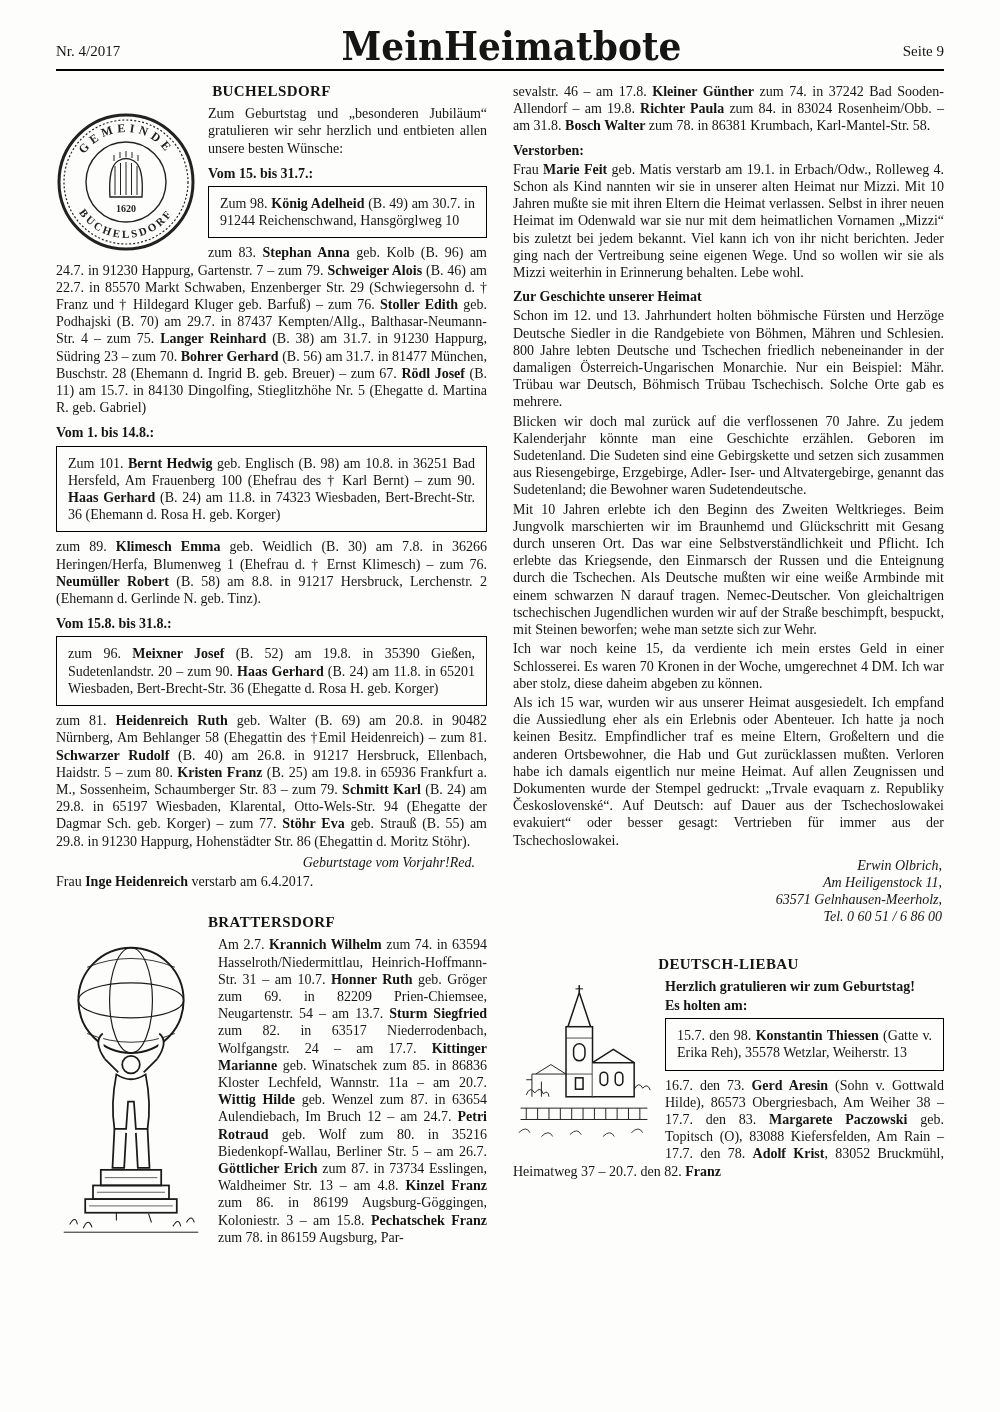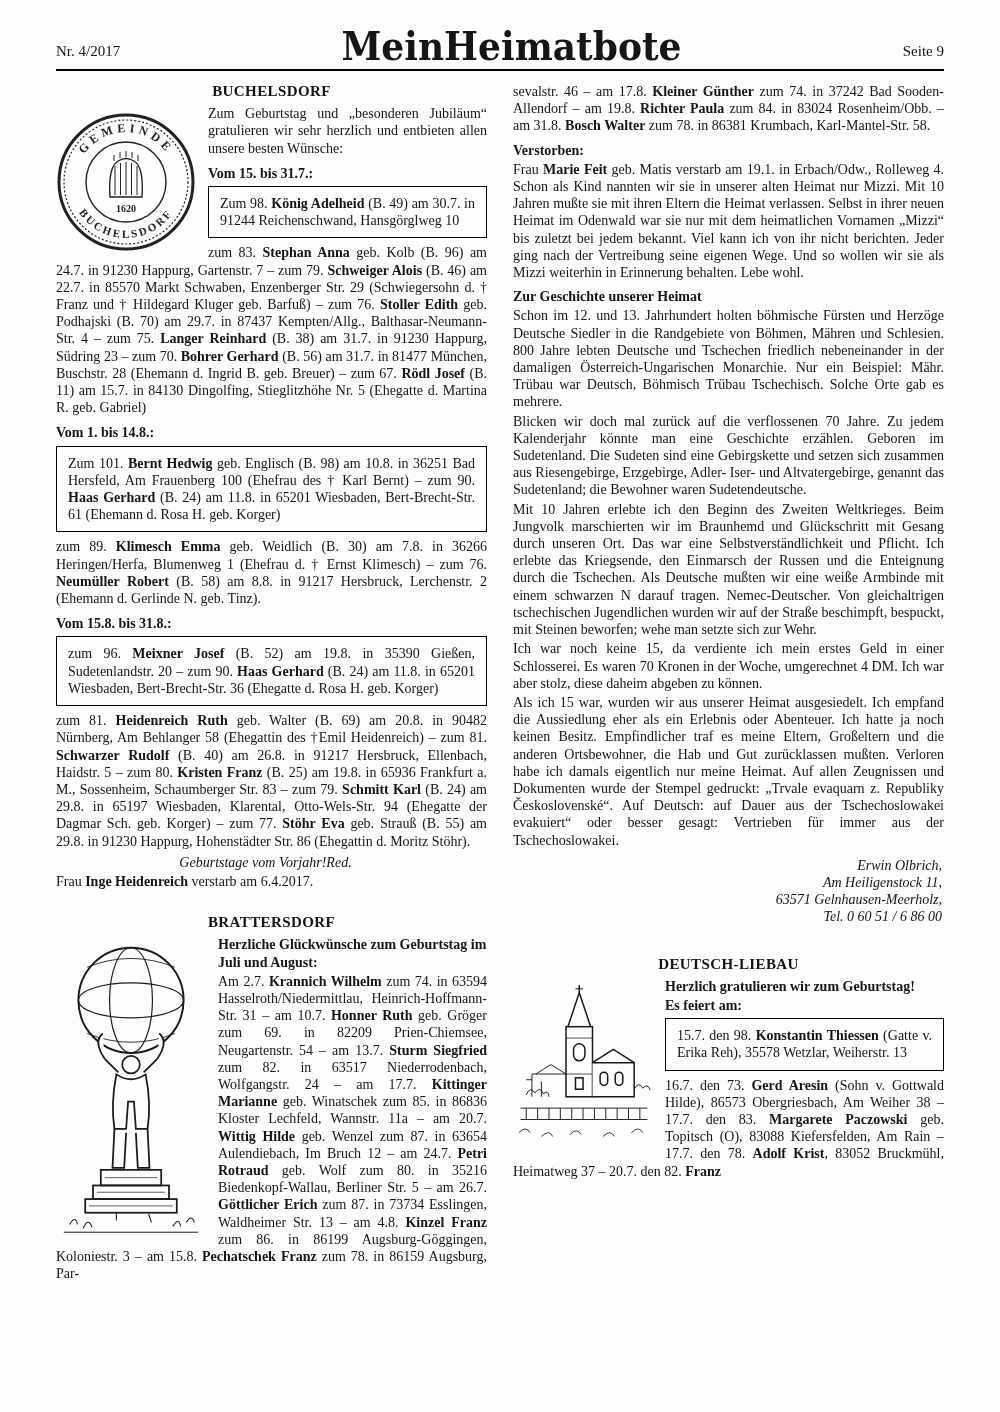--- a/index.html
+++ b/index.html
@@ -19,21 +19,21 @@
   .col{width:431px;font-size:14px;line-height:17.2px;text-align:justify;}
   h3{font-size:15px;font-weight:700;text-align:center;margin:0 0 5px 0;letter-spacing:0.4px;}
   p{margin:0 0 2px 0;}
   .b{font-weight:700;}
   .sub{font-weight:700;margin-top:8px;text-align:left;}
   .box{border:1.3px solid #000;padding:3px 6px;margin:4px 0 6px 0;overflow:hidden;}
   .box p{margin:5px;}
   .seal{float:left;width:140px;height:150px;margin:2px 12px 4px 0;}
   .statue{float:left;width:150px;height:302px;margin:2px 12px 2px 0;}
   .church{float:left;width:142px;height:168px;margin:4px 10px 2px 0;}
-  .note-row{display:flex;justify-content:center;font-style:italic;margin:4px 12px 2px 0;}
+  .note-row{display:flex;justify-content:flex-end;font-style:italic;margin:4px 12px 2px 0;}
   .sig{text-align:right;font-style:italic;margin:8px 2px 0 0;line-height:17.2px;}
   .sect2{margin-top:24px;}
   .sect3{margin-top:30px;}
   .blockgap{margin-top:7px;}
   svg text{font-family:"Liberation Serif", serif;}
 </style>
 </head>
 <body>
 
 <div class="page">
@@ -80,21 +80,21 @@
 
         <p>Zum Geburtstag und „besonderen Jubiläum“ gratulieren wir sehr herzlich und entbieten allen unsere besten Wünsche:</p>
         <p class="sub">Vom 15. bis 31.7.:</p>
         <div class="box">
           <p><span>Zum 98. </span><span class="b">König Adelheid</span><span> (B. 49) am 30.7. in 91244 Reichenschwand, Hansgörglweg 10</span></p>
         </div>
         <p><span>zum 83. </span><span class="b">Stephan Anna</span><span> geb. Kolb (B. 96) am 24.7. in 91230 Happurg, Gartenstr. 7 – zum 79. </span><span class="b">Schweiger Alois</span><span> (B. 46) am 22.7. in 85570 Markt Schwaben, Enzenberger Str. 29 (Schwiegersohn d. † Franz und † Hildegard Kluger geb. Barfuß) – zum 76. </span><span class="b">Stoller Edith</span><span> geb. Podhajski (B. 70) am 29.7. in 87437 Kempten/Allg., Balthasar-Neumann-Str. 4 – zum 75. </span><span class="b">Langer Reinhard</span><span> (B. 38) am 31.7. in 91230 Happurg, Südring 23 – zum 70. </span><span class="b">Bohrer Gerhard</span><span> (B. 56) am 31.7. in 81477 München, Buschstr. 28 (Ehemann d. Ingrid B. geb. Breuer) – zum 67. </span><span class="b">Rödl Josef</span><span> (B. 11) am 15.7. in 84130 Dingolfing, Stieglitzhöhe Nr. 5 (Ehegatte d. Martina R. geb. Gabriel)</span></p>
 
         <p class="sub">Vom 1. bis 14.8.:</p>
         <div class="box">
-          <p><span>Zum 101. </span><span class="b">Bernt Hedwig</span><span> geb. Englisch (B. 98) am 10.8. in 36251 Bad Hersfeld, Am Frauenberg 100 (Ehefrau des † Karl Bernt) – zum 90. </span><span class="b">Haas Gerhard</span><span> (B. 24) am 11.8. in 65201 Wiesbaden, Bert-Brecht-Str. 61 (Ehemann d. Rosa H. geb. Korger)</span></p>
+          <p><span>Zum 101. </span><span class="b">Bernt Hedwig</span><span> geb. Englisch (B. 98) am 10.8. in 36251 Bad Hersfeld, Am Frauenberg 100 (Ehefrau des † Karl Bernt) – zum 90. </span><span class="b">Haas Gerhard</span><span> (B. 24) am 11.8. in 74323 Wiesbaden, Bert-Brecht-Str. 36 (Ehemann d. Rosa H. geb. Korger)</span></p>
         </div>
         <p><span>zum 89. </span><span class="b">Klimesch Emma</span><span> geb. Weidlich (B. 30) am 7.8. in 36266 Heringen/Herfa, Blumenweg 1 (Ehefrau d. † Ernst Klimesch) – zum 76. </span><span class="b">Neumüller Robert</span><span> (B. 58) am 8.8. in 91217 Hersbruck, Lerchenstr. 2 (Ehemann d. Gerlinde N. geb. Tinz).</span></p>
 
         <p class="sub">Vom 15.8. bis 31.8.:</p>
         <div class="box">
           <p><span>zum 96. </span><span class="b">Meixner Josef</span><span> (B. 52) am 19.8. in 35390 Gießen, Sudetenlandstr. 20 – zum 90. </span><span class="b">Haas Gerhard</span><span> (B. 24) am 11.8. in 65201 Wiesbaden, Bert-Brecht-Str. 36 (Ehegatte d. Rosa H. geb. Korger)</span></p>
         </div>
         <p><span>zum 81. </span><span class="b">Heidenreich Ruth</span><span> geb. Walter (B. 69) am 20.8. in 90482 Nürnberg, Am Behlanger 58 (Ehegattin des †Emil Heidenreich) – zum 81. </span><span class="b">Schwarzer Rudolf</span><span> (B. 40) am 26.8. in 91217 Hersbruck, Ellenbach, Haidstr. 5 – zum 80. </span><span class="b">Kristen Franz</span><span> (B. 25) am 19.8. in 65936 Frankfurt a. M., Sossenheim, Schaumberger Str. 83 – zum 79. </span><span class="b">Schmitt Karl</span><span> (B. 24) am 29.8. in 65197 Wiesbaden, Klarental, Otto-Wels-Str. 94 (Ehegatte der Dagmar Sch. geb. Korger) – zum 77. </span><span class="b">Stöhr Eva</span><span> geb. Strauß (B. 55) am 29.8. in 91230 Happurg, Hohenstädter Str. 86 (Ehegattin d. Moritz Stöhr).</span></p>
 
         <div class="note-row">
@@ -129,21 +129,20 @@
             <rect x="36" y="254" width="78" height="14"></rect>
             <rect x="28" y="268" width="94" height="14"></rect>
             <path d="M 48,246 L 102,246 M 40,261 L 110,261 M 32,275 L 118,275" stroke-width="0.7"></path>
           </g>
           <g stroke="#1a1a1a" stroke-width="1.1" fill="none">
             <path d="M 12,294 q 6,-10 8,0 M 26,298 q 5,-12 9,-1 M 118,296 q 6,-10 8,0 M 132,292 q 5,-9 8,0 M 60,290 l 0,-8 M 96,292 l -3,-9"></path>
             <path d="M 6,302 L 144,302" stroke-width="1"></path>
           </g>
         </svg>
 
-        <p class="sub" style="margin-top:0;">Herzliche Glückwünsche zum Geburtstag im Juli und August:</p>
         <p><span>Am 2.7. </span><span class="b">Krannich Wilhelm</span><span> zum 74. in 63594 Hasselroth/Niedermittlau, Heinrich-Hoffmann-Str. 31 – am 10.7. </span><span class="b">Honner Ruth</span><span> geb. Gröger zum 69. in 82209 Prien-Chiemsee, Neugartenstr. 54 – am 13.7. </span><span class="b">Sturm Siegfried</span><span> zum 82. in 63517 Niederrodenbach, Wolfgangstr. 24 – am 17.7. </span><span class="b">Kittinger Marianne</span><span> geb. Winatschek zum 85. in 86836 Kloster Lechfeld, Wannstr. 11a – am 20.7. </span><span class="b">Wittig Hilde</span><span> geb. Wenzel zum 87. in 63654 Aulendiebach, Im Bruch 12 – am 24.7. </span><span class="b">Petri Rotraud</span><span> geb. Wolf zum 80. in 35216 Biedenkopf-Wallau, Berliner Str. 5 – am 26.7. </span><span class="b">Göttlicher Erich</span><span> zum 87. in 73734 Esslingen, Waldheimer Str. 13 – am 4.8. </span><span class="b">Kinzel Franz</span><span> zum 86. in 86199 Augsburg-Göggingen, Koloniestr. 3 – am 15.8. </span><span class="b">Pechatschek Franz</span><span> zum 78. in 86159 Augsburg, Par-</span></p>
       </section>
 
     </div>
 
     <div class="col">
 
       <p><span>sevalstr. 46 – am 17.8. </span><span class="b">Kleiner Günther</span><span> zum 74. in 37242 Bad Sooden-Allendorf – am 19.8. </span><span class="b">Richter Paula</span><span> zum 84. in 83024 Rosenheim/Obb. – am 31.8. </span><span class="b">Bosch Walter</span><span> zum 78. in 86381 Krumbach, Karl-Mantel-Str. 58.</span></p>
 
       <section>
@@ -191,21 +190,21 @@
             <path d="M 128,112 q 5,-9 9,-1 q 5,-6 8,2"></path>
           </g>
           <g stroke="#1a1a1a" stroke-width="1" fill="none">
             <path d="M 8,132 L 142,132 M 8,144 L 142,144"></path>
             <path d="M 14,132 L 14,144 M 26,132 L 26,144 M 38,132 L 38,144 M 50,132 L 50,144 M 62,132 L 62,144 M 74,132 L 74,144 M 86,132 L 86,144 M 98,132 L 98,144 M 110,132 L 110,144 M 122,132 L 122,144 M 134,132 L 134,144"></path>
             <path d="M 6,158 q 8,-8 12,0 M 30,162 q 8,-8 12,0 M 60,160 q 8,-8 12,0 M 95,162 q 8,-8 12,0 M 125,158 q 8,-8 12,0" stroke-width="0.9"></path>
           </g>
         </svg>
 
         <p class="sub" style="margin-top:0;">Herzlich gratulieren wir zum Geburtstag!</p>
-        <p class="sub" style="margin-top:0;">Es feiert am:</p>
+        <p class="sub" style="margin-top:0;">Es holten am:</p>
         <div class="box">
           <p><span>15.7. den 98. </span><span class="b">Konstantin Thiessen</span><span> (Gatte v. Erika Reh), 35578 Wetzlar, Weiherstr. 13</span></p>
         </div>
         <p><span>16.7. den 73. </span><span class="b">Gerd Aresin</span><span> (Sohn v. Gottwald Hilde), 86573 Obergriesbach, Am Weiher 38 – 17.7. den 83. </span><span class="b">Margarete Paczowski</span><span> geb. Topitsch (O), 83088 Kiefersfelden, Am Rain – 17.7. den 78. </span><span class="b">Adolf Krist</span><span>, 83052 Bruckmühl, Heimatweg 37 – 20.7. den 82. </span><span class="b">Franz</span></p>
       </section>
 
     </div>
   </div>
 </div>
 

